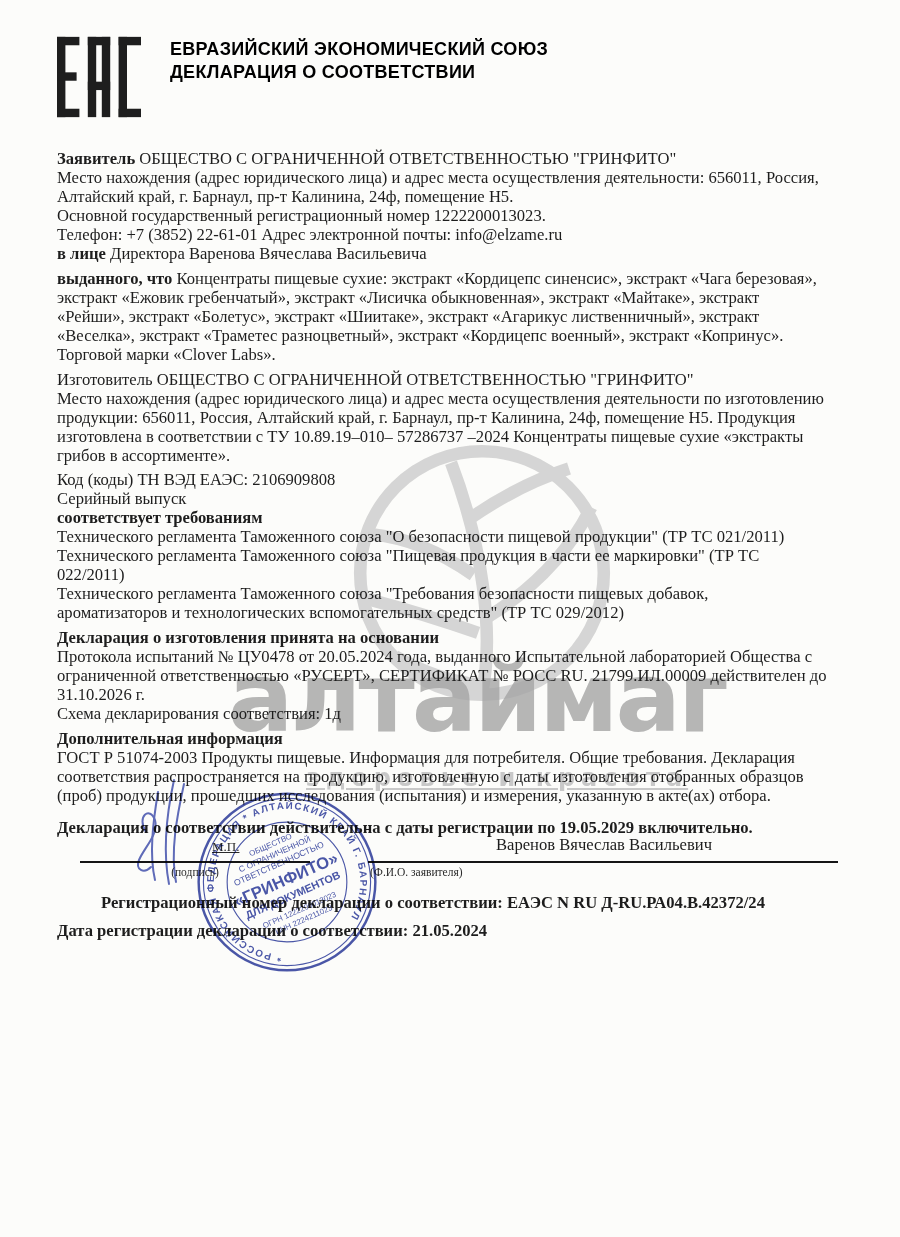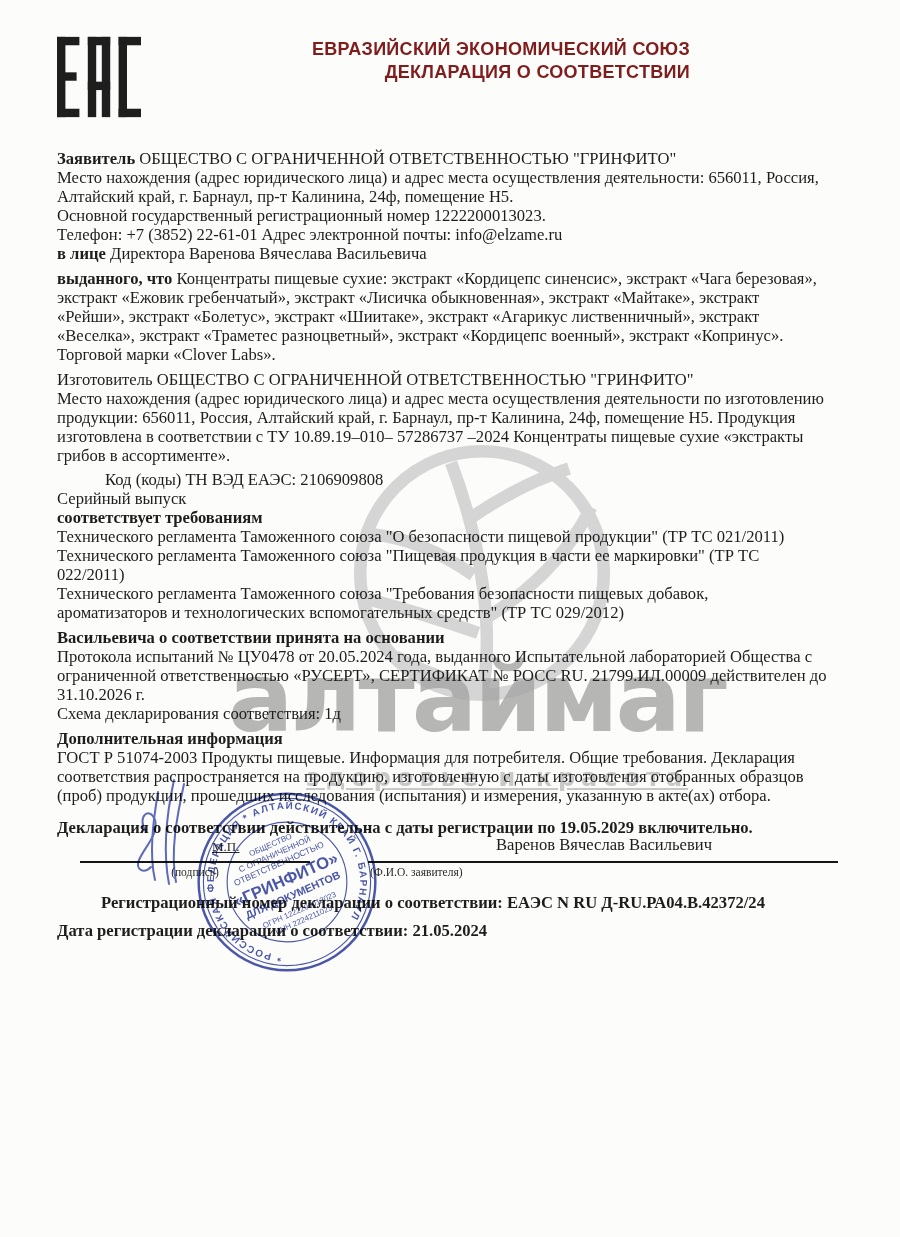--- a/index.html
+++ b/index.html
@@ -4,23 +4,23 @@
 <style>
   html,body{margin:0;padding:0;}
   body{
     width:900px;height:1237px;position:relative;overflow:hidden;
     background:#fcfcfa;
     font-family:"Liberation Serif",serif;color:#1d1d1d;
   }
   .abs{position:absolute;}
   
   .doc-title{
-    left:170px;top:38px;width:520px;text-align:right;
+    left:170px;top:38px;width:520px;text-align:left;
     font-family:"Liberation Sans",sans-serif;font-weight:bold;
-    font-size:18px;line-height:23px;color:#7f1d1d;letter-spacing:.3px;
+    font-size:18px;line-height:23px;color:#000000;letter-spacing:.3px;
   }
   
   #doc-body{left:57px;top:149px;width:800px;}
   .ln{white-space:nowrap;font-size:16.6px;line-height:19px;}
   .ln b{font-weight:bold;}
   
   .wm-logo{left:337px;top:428px;opacity:.75;}
   .wm-word{
     left:228px;top:648px;font-family:"DejaVu Sans",sans-serif;font-weight:bold;
     font-size:97px;line-height:100px;color:#a5a5a5;opacity:.8;letter-spacing:-3px;
@@ -100,29 +100,29 @@
     <div class="ln" style="margin-top: 6px;"><b>выданного, что </b>Концентраты пищевые сухие: экстракт «Кордицепс синенсис», экстракт «Чага березовая»,</div>
     <div class="ln">экстракт «Ежовик гребенчатый», экстракт «Лисичка обыкновенная», экстракт «Майтаке», экстракт</div>
     <div class="ln">«Рейши», экстракт «Болетус», экстракт «Шиитаке», экстракт «Агарикус лиственничный», экстракт</div>
     <div class="ln">«Веселка», экстракт «Траметес разноцветный», экстракт «Кордицепс военный», экстракт «Копринус».</div>
     <div class="ln">Торговой марки «Clover Labs».</div>
     <div class="ln" style="margin-top: 6px;">Изготовитель ОБЩЕСТВО С ОГРАНИЧЕННОЙ ОТВЕТСТВЕННОСТЬЮ "ГРИНФИТО"</div>
     <div class="ln">Место нахождения (адрес юридического лица) и адрес места осуществления деятельности по изготовлению</div>
     <div class="ln">продукции: 656011, Россия, Алтайский край, г. Барнаул, пр-т Калинина, 24ф, помещение Н5. Продукция</div>
     <div class="ln">изготовлена в соответствии с ТУ 10.89.19–010– 57286737 –2024 Концентраты пищевые сухие «экстракты</div>
     <div class="ln">грибов в ассортименте».</div>
-    <div class="ln" style="margin-top: 5px; margin-left: 48px;">Код (коды) ТН ВЭД ЕАЭС: 2106909808</div>
+    <div class="ln" style="margin-top: 5px;">Код (коды) ТН ВЭД ЕАЭС: 2106909808</div>
     <div class="ln">Серийный выпуск</div>
     <div class="ln" style="margin-top: 0; font-weight: bold;">соответствует требованиям</div>
     <div class="ln">Технического регламента Таможенного союза "О безопасности пищевой продукции" (ТР ТС 021/2011)</div>
     <div class="ln">Технического регламента Таможенного союза "Пищевая продукция в части ее маркировки" (ТР ТС</div>
     <div class="ln">022/2011)</div>
     <div class="ln">Технического регламента Таможенного союза "Требования безопасности пищевых добавок,</div>
     <div class="ln">ароматизаторов и технологических вспомогательных средств" (ТР ТС 029/2012)</div>
-    <div class="ln" style="margin-top: 6px; font-weight: bold;">Васильевича о соответствии принята на основании</div>
+    <div class="ln" style="margin-top: 6px; font-weight: bold;">Декларация о изготовления принята на основании</div>
     <div class="ln">Протокола испытаний № ЦУ0478 от 20.05.2024 года, выданного Испытательной лабораторией Общества с</div>
     <div class="ln">ограниченной ответственностью «РУСЕРТ», СЕРТИФИКАТ № РОСС RU. 21799.ИЛ.00009 действителен до</div>
     <div class="ln">31.10.2026 г.</div>
     <div class="ln">Схема декларирования соответствия: 1д</div>
     <div class="ln" style="margin-top: 6px; font-weight: bold;">Дополнительная информация</div>
     <div class="ln">ГОСТ Р 51074-2003 Продукты пищевые. Информация для потребителя. Общие требования. Декларация</div>
     <div class="ln">соответствия распространяется на продукцию, изготовленную с даты изготовления отобранных образцов</div>
     <div class="ln">(проб) продукции, прошедших исследования (испытания) и измерения, указанную в акте(ах) отбора.</div>
   </div>
 

